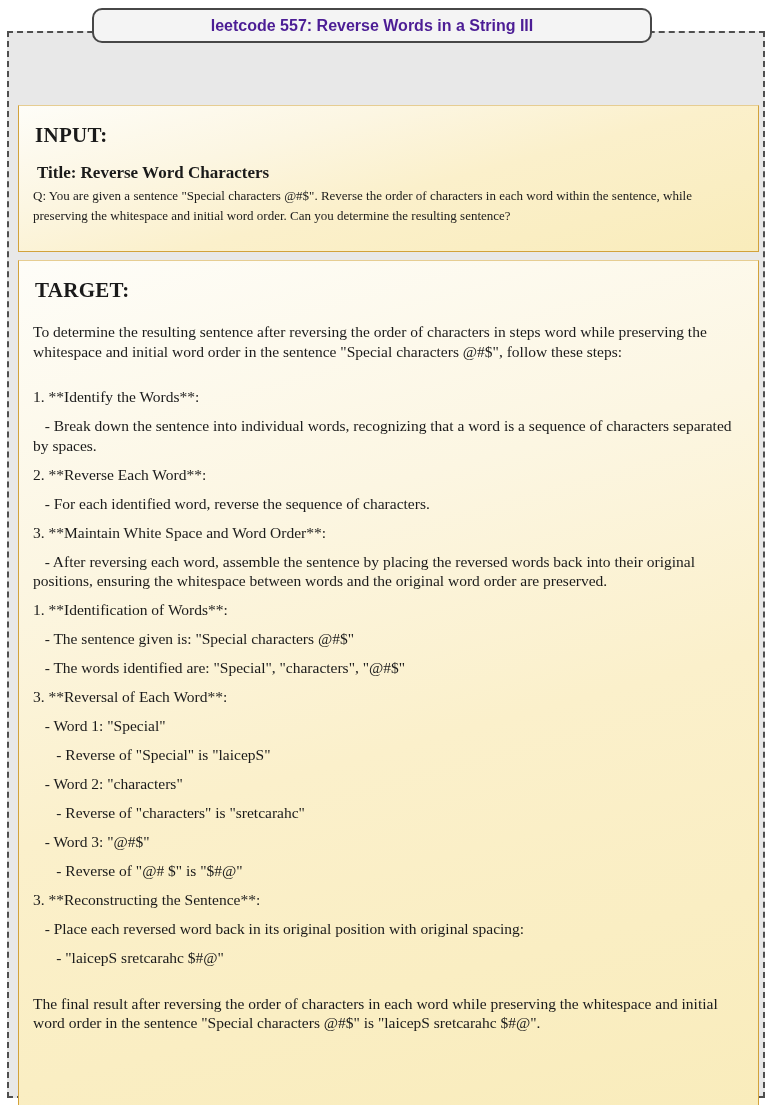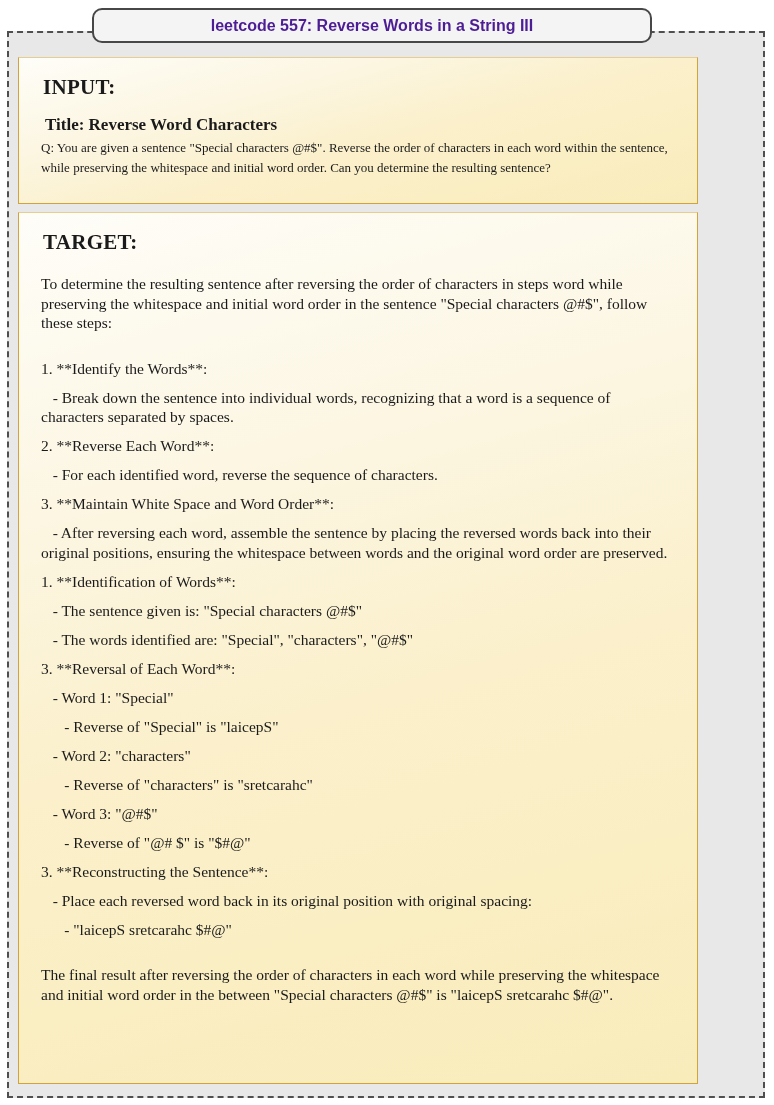--- a/index.html
+++ b/index.html
@@ -36,30 +36,31 @@
     font-weight: 700;
     font-size: 16px;
     color: #4c1d95;
     z-index: 5;
   }
 
   
   .panel {
     position: absolute;
     left: 9px;
-    width: 680px;
+    width: 741px;
     box-sizing: border-box;
     border: 1.5px solid var(--panel-border, #d2a23b);
     border-top-color: #e6cd92;
     background: linear-gradient(165deg,
       var(--panel-grad-top, #fefdf8) 0%,
       #fcf6e2 30%,
       #fbf0cb 55%,
       var(--panel-grad-bottom, #f9ecbb) 100%);
-    padding: 12px 20px;
+    padding: 12px 12px;
+    margin-top: 48px;
   }
   .input-panel  { top: 24px;  height: 147px; }
   .target-panel { top: 179px; height: 872px; }
 
   .section-heading {
     font-size: 21px;
     font-weight: 700;
     letter-spacing: 0.3px;
     margin: 4px 0 0 4px;
     line-height: 26px;
@@ -117,21 +118,21 @@
         <p class="line">3. **Reversal of Each Word**:</p>
         <p class="line">   - Word 1: "Special"</p>
         <p class="line">      - Reverse of "Special" is "laicepS"</p>
         <p class="line">   - Word 2: "characters"</p>
         <p class="line">      - Reverse of "characters" is "sretcarahc"</p>
         <p class="line">   - Word 3: "@#$"</p>
         <p class="line">      - Reverse of "@# $" is "$#@"</p>
         <p class="line">3. **Reconstructing the Sentence**:</p>
         <p class="line">   - Place each reversed word back in its original position with original spacing:</p>
         <p class="line">      - "laicepS sretcarahc $#@"</p>
-        <p class="line gap">The final result after reversing the order of characters in each word while preserving the whitespace and initial word order in the between "Special characters @#$" is "laicepS sretcarahc $#@".</p>
+        <p class="line gap">The final result after reversing the order of characters in each word while preserving the whitespace and initial word order in the sentence "Special characters @#$" is "laicepS sretcarahc $#@".</p>
       </div>
   </div>
 
 </div>
 
 <div class="title-box">
   <span>leetcode 557: Reverse Words in a String III</span>
 </div>
 
 </body></html>

